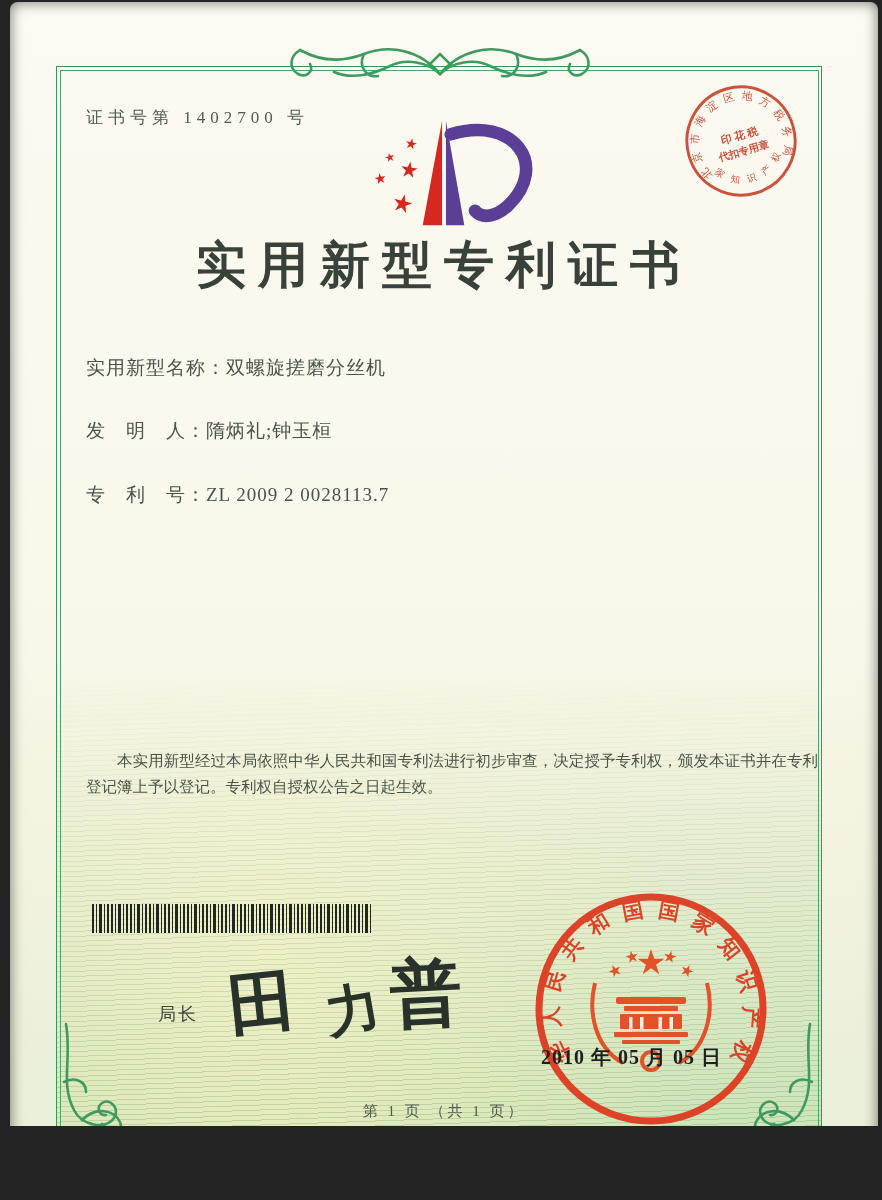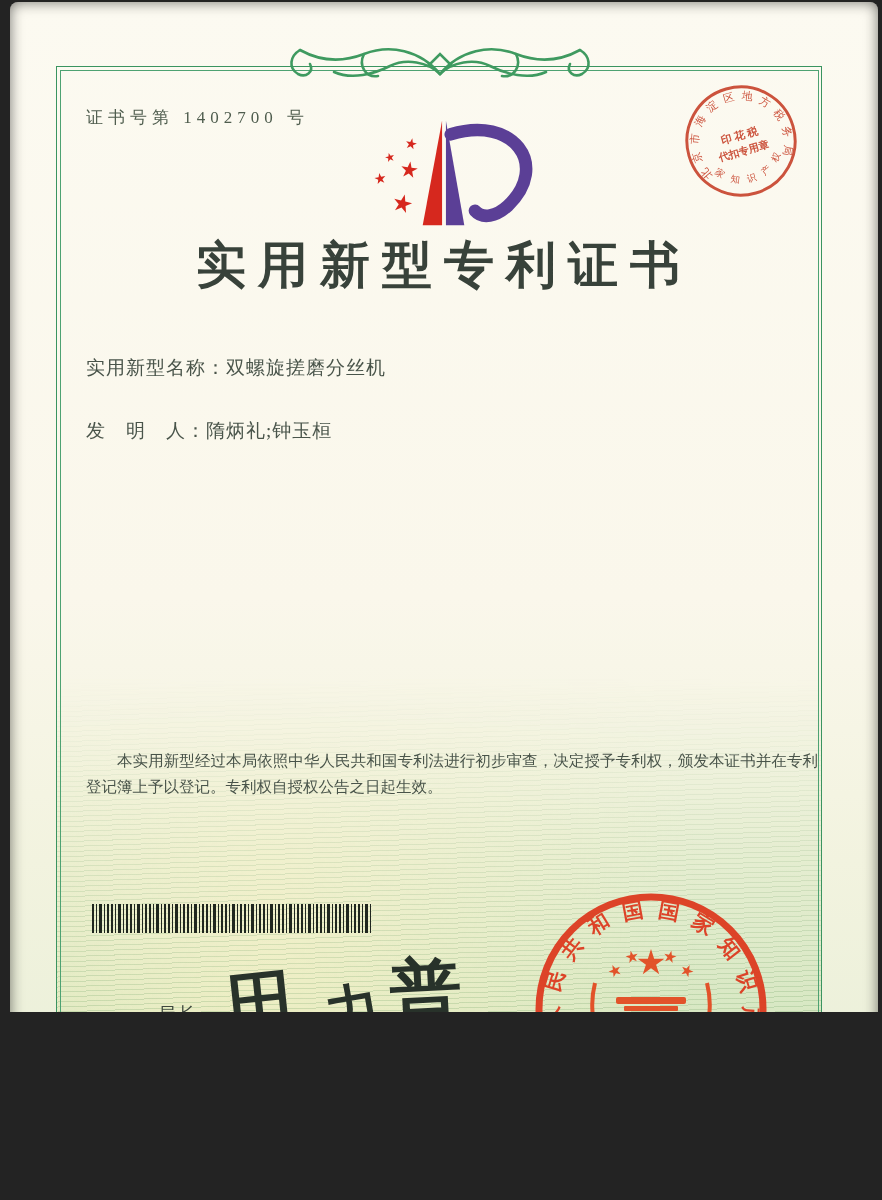--- a/index.html
+++ b/index.html
@@ -1,16 +1,16 @@
 <!DOCTYPE html>
 <html><head>
 <meta charset="utf-8">
 <style>
   html,body{margin:0;padding:0;background:#232323;}
-  .stage{position:relative;width:882px;height:1012px;overflow:hidden;
+  .stage{position:relative;width:882px;height:1126px;overflow:hidden;
          font-family:"Liberation Serif","DejaVu Serif",serif;}
   .paper{position:absolute;left:10px;top:2px;width:868px;height:1192px;
          background:linear-gradient(to bottom,#fcfaf1 0%,#faf7eb 50%,#f2f3df 72%,#e7eed6 100%);
          border-radius:8px;box-shadow:0 0 14px rgba(0,0,0,.55) inset;}
   
   .guilloche{position:absolute;left:46px;top:64px;width:766px;height:1094px;pointer-events:none;
     background:
       repeating-linear-gradient(178deg, rgba(96,152,86,.28) 0 1px, rgba(0,0,0,0) 1px 5px),
       radial-gradient(ellipse at 28% 78%, rgba(248,240,190,.75), rgba(248,240,190,0) 55%),
       linear-gradient(to bottom, rgba(214,232,190,0) 0%, rgba(208,228,182,.45) 55%, rgba(198,224,176,.8) 100%);
@@ -124,20 +124,23 @@
     </svg>
 
     <div class="title">实用新型专利证书</div>
 
     <div class="field f0">
       <span>实用新型名称：</span><span>双螺旋搓磨分丝机</span>
     </div>
     <div class="field f1">
       <span>发　明　人：</span><span>隋炳礼;钟玉桓</span>
     </div>
+    <div class="field f2">
+      <span>专　利　号：</span><span>ZL 2009 2 0028113.7</span>
+    </div>
 
     <div class="body-text">
       <p>本实用新型经过本局依照中华人民共和国专利法进行初步审查，决定授予专利权，颁发本证书并在专利登记簿上予以登记。专利权自授权公告之日起生效。</p>
     </div>
 
     <div class="barcode"><span class="bar" style="width: 2px;"></span><span class="bar" style="width: 1px;"></span><span class="bar" style="width: 3px;"></span><span class="bar" style="width: 1px;"></span><span class="bar" style="width: 2px;"></span><span class="bar" style="width: 2px;"></span><span class="bar" style="width: 1px;"></span><span class="bar" style="width: 3px;"></span><span class="bar" style="width: 1px;"></span><span class="bar" style="width: 2px;"></span><span class="bar" style="width: 2px;"></span><span class="bar" style="width: 1px;"></span><span class="bar" style="width: 3px;"></span><span class="bar" style="width: 1px;"></span><span class="bar" style="width: 2px;"></span><span class="bar" style="width: 2px;"></span><span class="bar" style="width: 1px;"></span><span class="bar" style="width: 3px;"></span><span class="bar" style="width: 1px;"></span><span class="bar" style="width: 2px;"></span><span class="bar" style="width: 2px;"></span><span class="bar" style="width: 1px;"></span><span class="bar" style="width: 3px;"></span><span class="bar" style="width: 1px;"></span><span class="bar" style="width: 2px;"></span><span class="bar" style="width: 2px;"></span><span class="bar" style="width: 1px;"></span><span class="bar" style="width: 3px;"></span><span class="bar" style="width: 1px;"></span><span class="bar" style="width: 2px;"></span><span class="bar" style="width: 2px;"></span><span class="bar" style="width: 1px;"></span><span class="bar" style="width: 3px;"></span><span class="bar" style="width: 1px;"></span><span class="bar" style="width: 2px;"></span><span class="bar" style="width: 2px;"></span><span class="bar" style="width: 1px;"></span><span class="bar" style="width: 3px;"></span><span class="bar" style="width: 1px;"></span><span class="bar" style="width: 2px;"></span><span class="bar" style="width: 2px;"></span><span class="bar" style="width: 1px;"></span><span class="bar" style="width: 3px;"></span><span class="bar" style="width: 1px;"></span><span class="bar" style="width: 2px;"></span><span class="bar" style="width: 2px;"></span><span class="bar" style="width: 1px;"></span><span class="bar" style="width: 3px;"></span><span class="bar" style="width: 1px;"></span><span class="bar" style="width: 2px;"></span><span class="bar" style="width: 2px;"></span><span class="bar" style="width: 1px;"></span><span class="bar" style="width: 3px;"></span><span class="bar" style="width: 1px;"></span><span class="bar" style="width: 2px;"></span><span class="bar" style="width: 2px;"></span><span class="bar" style="width: 1px;"></span><span class="bar" style="width: 3px;"></span><span class="bar" style="width: 1px;"></span><span class="bar" style="width: 2px;"></span><span class="bar" style="width: 2px;"></span><span class="bar" style="width: 1px;"></span><span class="bar" style="width: 3px;"></span><span class="bar" style="width: 1px;"></span><span class="bar" style="width: 2px;"></span><span class="bar" style="width: 2px;"></span><span class="bar" style="width: 1px;"></span><span class="bar" style="width: 3px;"></span><span class="bar" style="width: 1px;"></span><span class="bar" style="width: 2px;"></span><span class="bar" style="width: 2px;"></span><span class="bar" style="width: 1px;"></span><span class="bar" style="width: 3px;"></span><span class="bar" style="width: 1px;"></span></div>
 
     <div class="chief">局长</div>
 
     <div class="signature">
@@ -171,15 +174,16 @@
         <rect x="-37" y="23" width="74" height="5" rx="1"></rect>
         <rect x="-29" y="31" width="58" height="4" rx="1"></rect>
         <path d="M-56,-26 C-64,6 -54,40 -28,54" stroke="#e34b22" stroke-width="4" fill="none"></path>
         <path d="M56,-26 C64,6 54,40 28,54" stroke="#e34b22" stroke-width="4" fill="none"></path>
         <circle cx="0" cy="52" r="9" fill="none" stroke="#e34b22" stroke-width="4"></circle>
       </g>
     </svg>
 
     <div class="sealdate">2010 年 05 月 05 日</div>
 
+    <div class="footer">第 1 页 （共 1 页）</div>
 
   </div>
 </div>
 
 </body></html>

